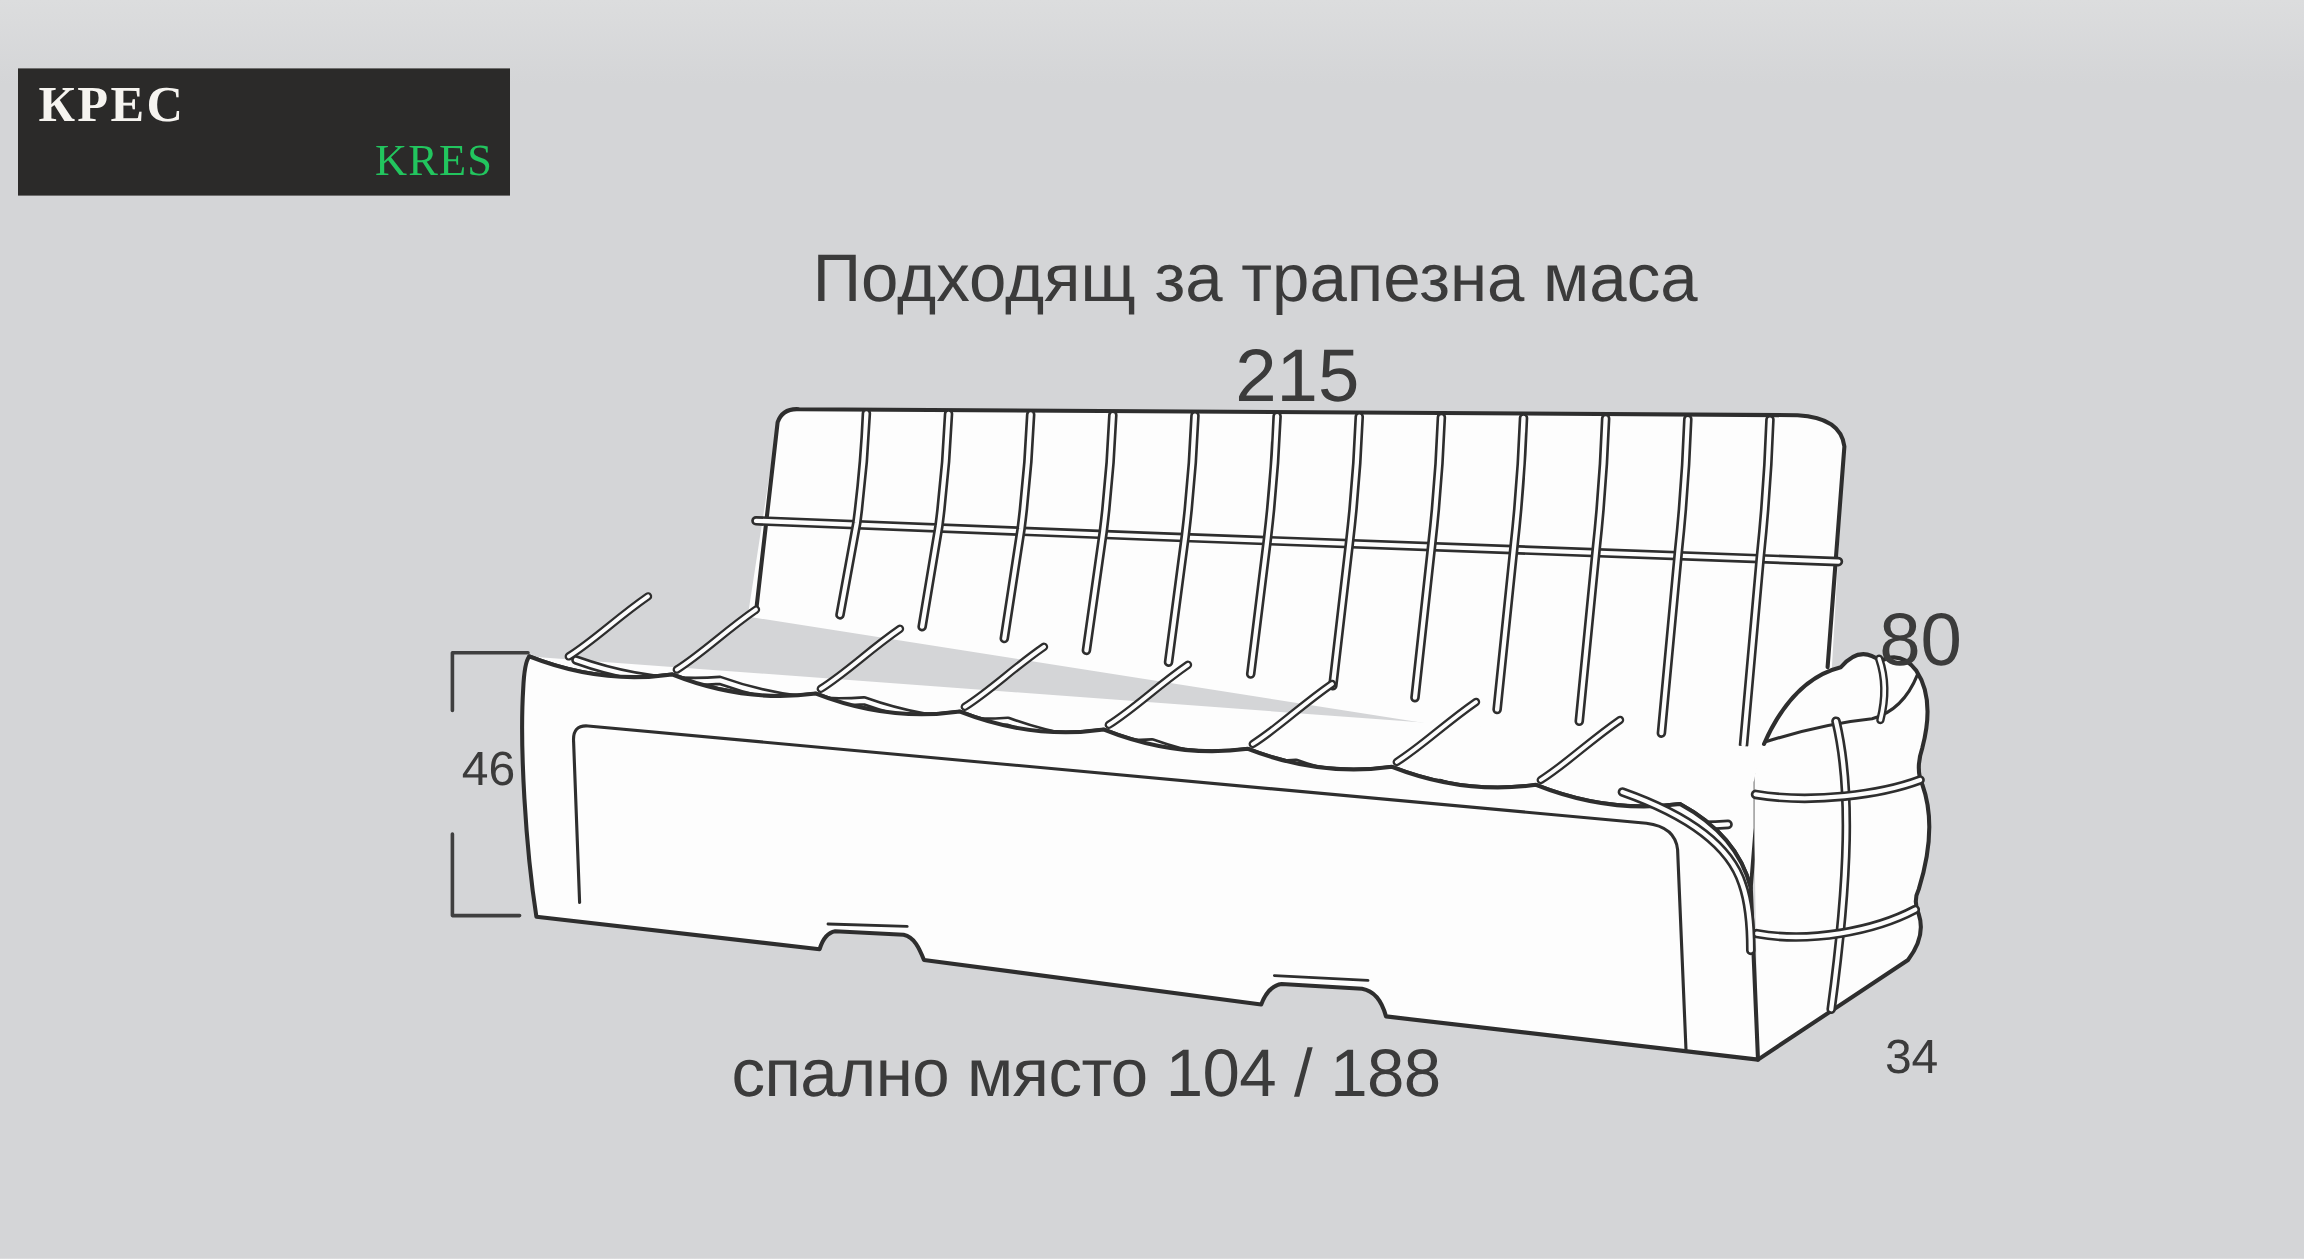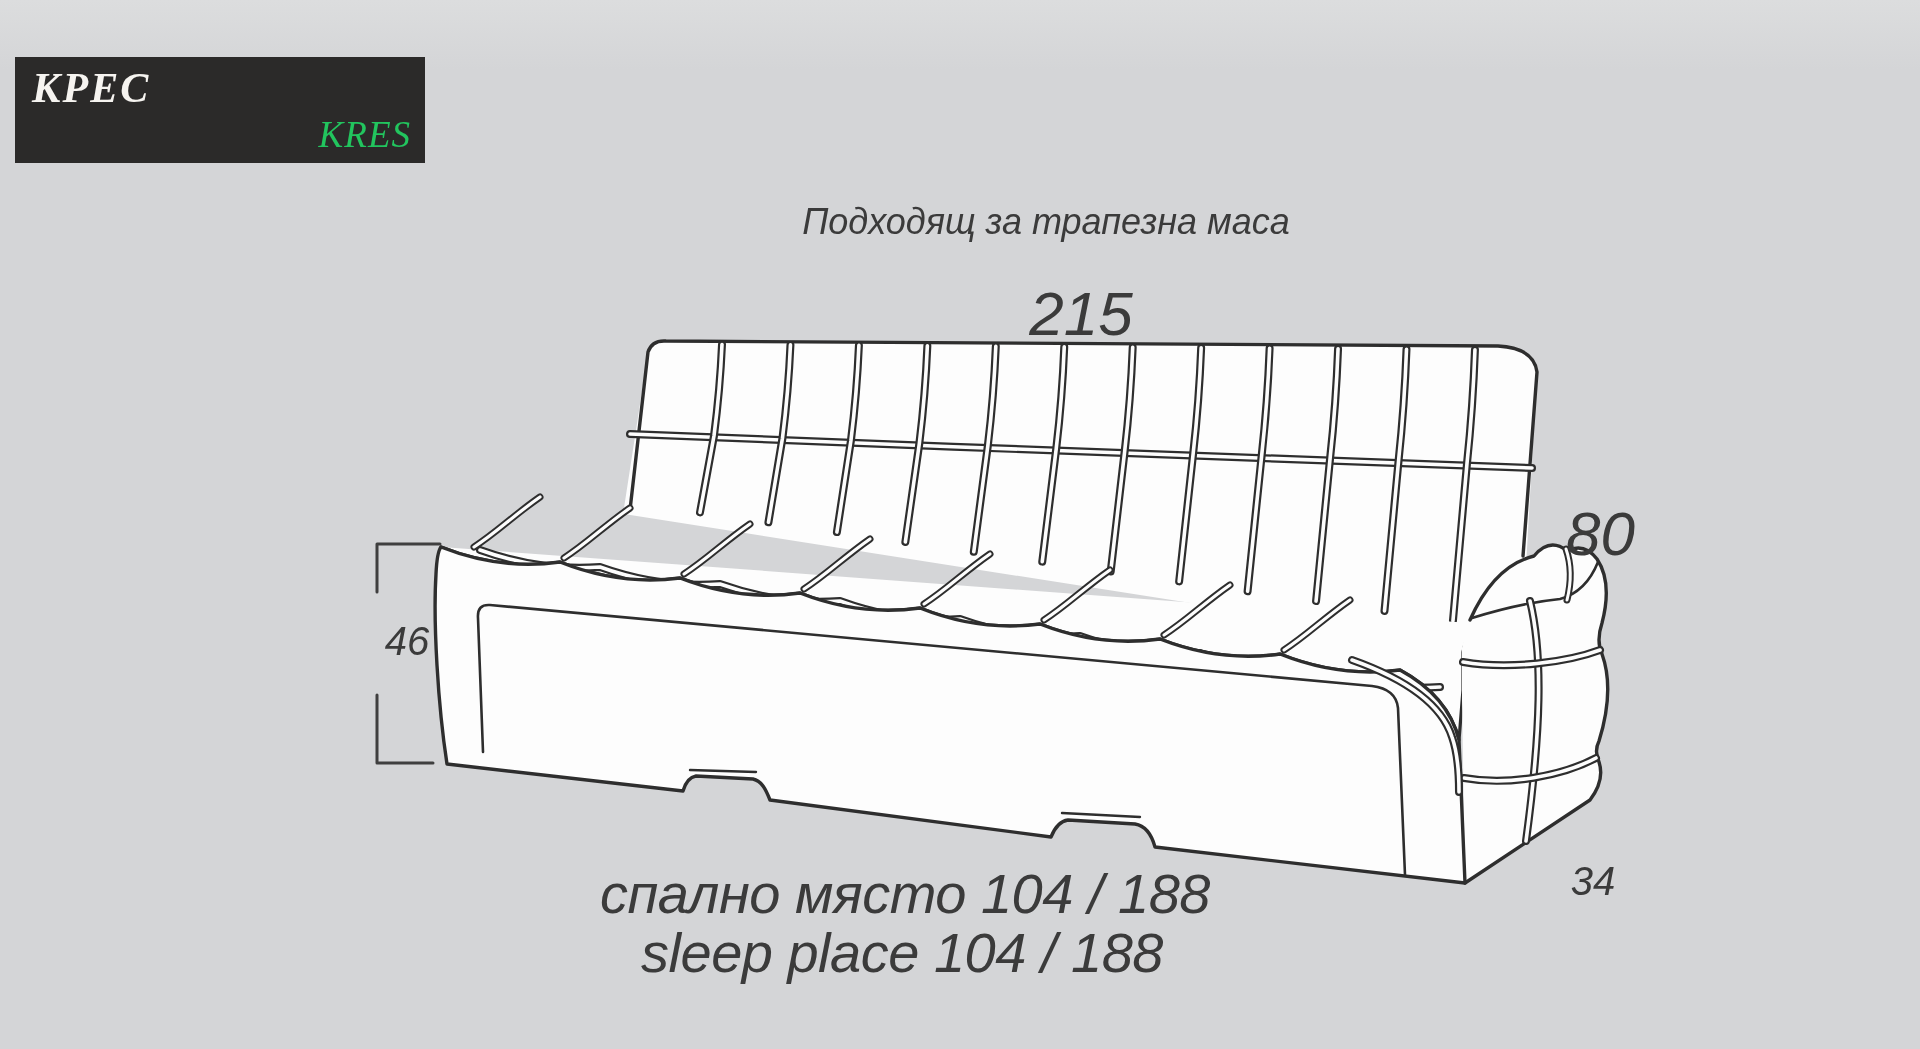--- a/index.html
+++ b/index.html
@@ -2,31 +2,30 @@
 <html><head>
 <meta charset="utf-8">
 <style>
   html,body{margin:0;padding:0;}
   #stage{
     position:relative;
     width:1920px;height:1049px;
     background:linear-gradient(180deg,#dcddde 0px,#d4d5d7 70px,#d4d5d7 100%);
     overflow:hidden;
     font-family:"Liberation Sans", sans-serif;
-    font-style:italic;
   }
   #sofa{position:absolute;left:0;top:0;}
   .lbl{
     position:absolute;
     color:#3b3b3b;
     line-height:1;
     white-space:nowrap;
   }
   .center{transform:translateX(-50%);}
-  #title{font-size:36px;letter-spacing:0px;}
+  #title{font-size:56px;letter-spacing:0px;}
   .dim-num{font-size:62px;}
   .dim-num-sm{font-size:40px;margin-left:33px;}
   .caption{font-size:56px;letter-spacing:-0.5px;}
   #logo-box{
     position:absolute;left:15px;top:57px;
     width:410px;height:106px;
     background:#2b2a29;
   }
   #logo-primary{
     position:absolute;left:17px;top:6px;
@@ -125,14 +124,13 @@
   <div class="lbl dim-num center" style="left:1081px;top:283px;">215</div>
 
   <div class="lbl dim-num" style="left:1566px;top:463px;margin-top:40px;">80</div>
 
   <div class="lbl dim-num-sm center" style="left:374px;top:621px;">46</div>
 
   <div class="lbl dim-num-sm center" style="left:1560px;top:861px;">34</div>
 
   <div class="lbl caption center" style="left:905px;top:866px;text-align:center;">спално място 104 / 188</div>
 
-  <div class="lbl caption center" style="left:902px;top:925px;">sleep place 104 / 188</div>
 </div>
 
 </body></html>

